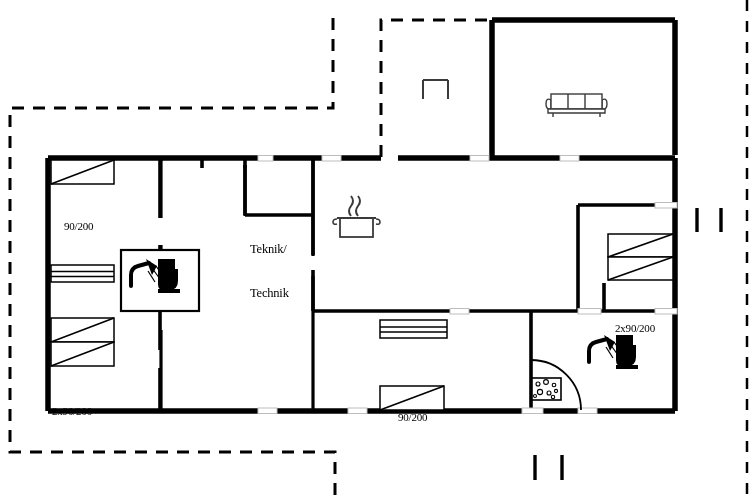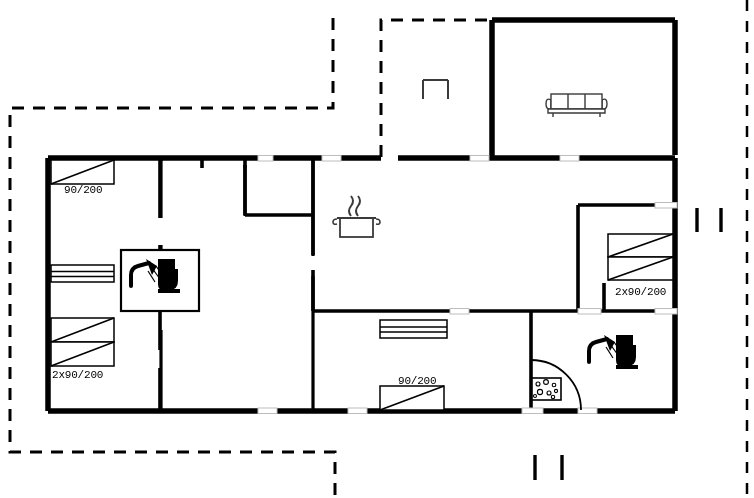--- a/index.html
+++ b/index.html
@@ -20,25 +20,26 @@
   }
   #plan-svg {
     position: absolute;
     left: 0;
     top: 0;
     width: 754px;
     height: 498px;
   }
   .lbl {
     position: absolute;
-    font-family: Liberation Mono, monospace;
+    font-family: Liberation Serif, serif;
     color: #000000;
     white-space: pre;
     line-height: 1.18;
     letter-spacing: -0.2px;
+    margin-top: 36px;
   }
   .lbl-room {
     font-size: 12.5px;
   }
   .lbl-dim {
     font-size: 11px;
   }
 </style>
 </head>
 <body>
@@ -279,20 +280,24 @@
         <circle cx="553" cy="397" r="1.7"></circle>
       </g>
     </g>
     <g fill="none" stroke="#000000" stroke-width="1.8">
       <path d="M 531 360 A 50 50 0 0 1 581 410"></path>
       <path d="M 531 360 L 531 360"></path>
     </g>
 
   </svg>
 
+  <div class="lbl lbl-room" style="left:250px; top:176px;">
+    <div>Teknik/</div>
+    <div>Technik</div>
+  </div>
 
 
   <div class="lbl lbl-dim" style="left:64px; top:184px;">90/200</div>
 
   <div class="lbl lbl-dim" style="left:52px; top:369px;">2x90/200</div>
 
   <div class="lbl lbl-dim" style="left:615px; top:286px;">2x90/200</div>
 
   <div class="lbl lbl-dim" style="left:398px; top:375px;">90/200</div>
 

